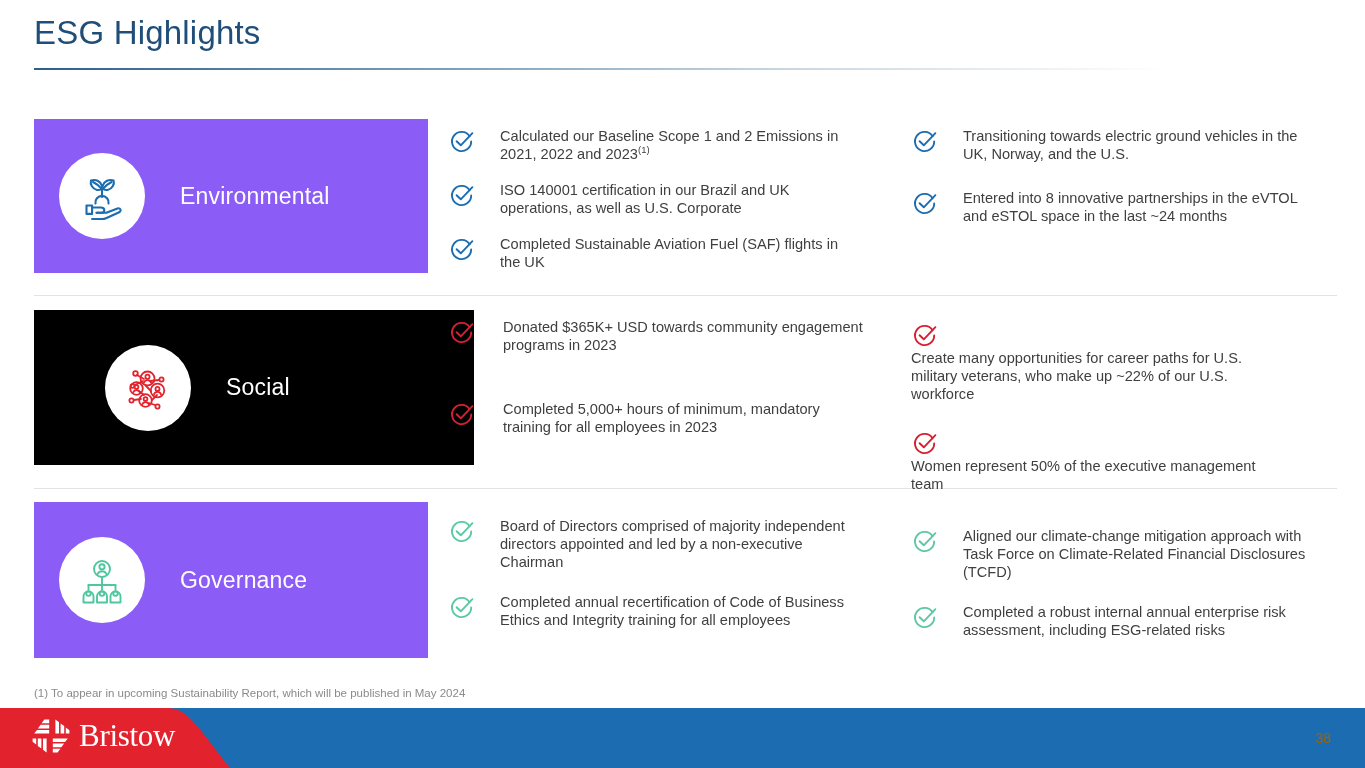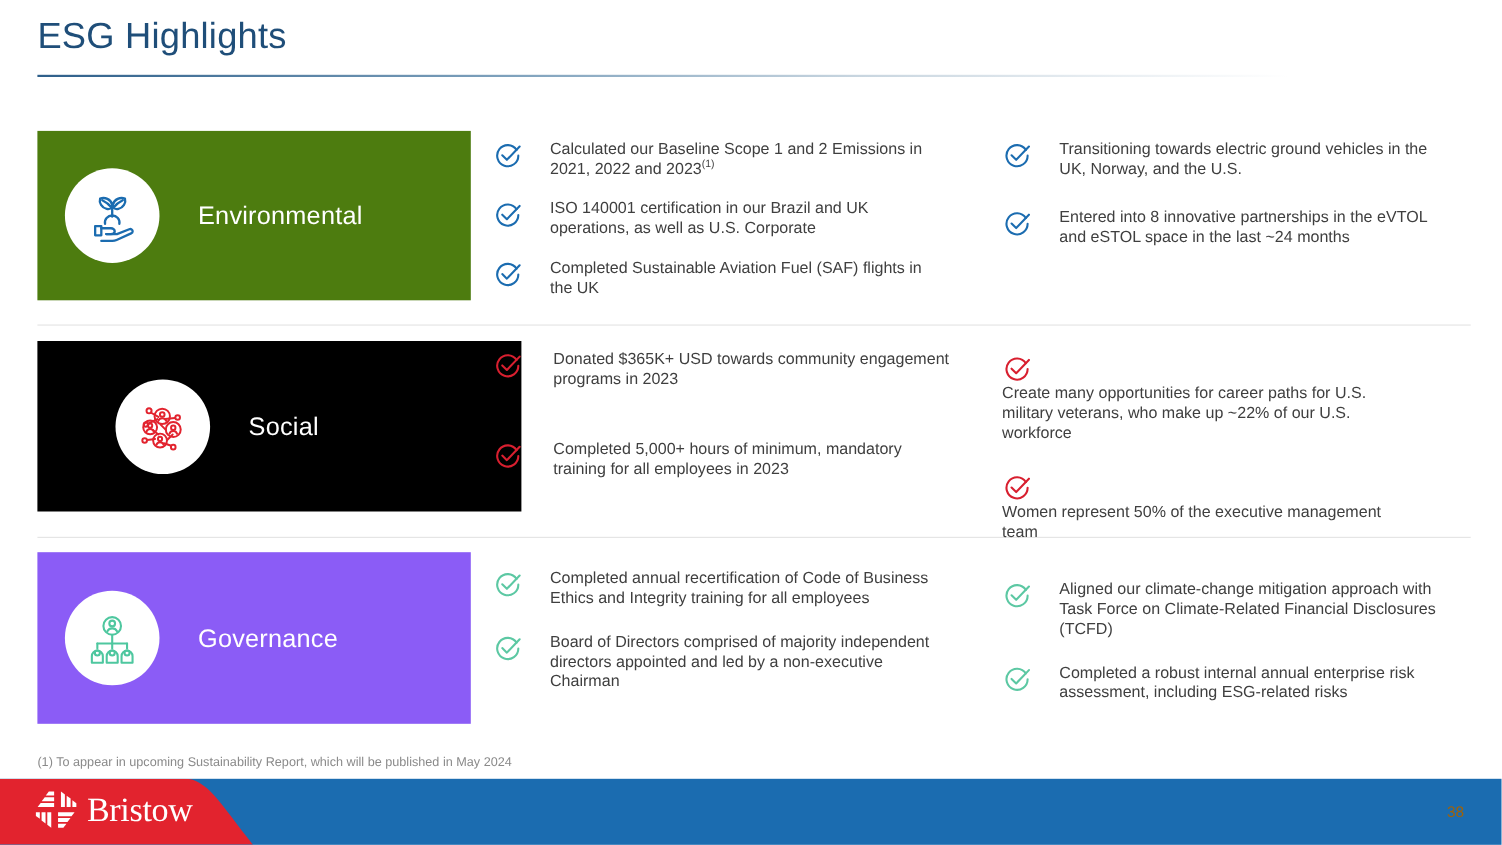--- a/index.html
+++ b/index.html
@@ -60,21 +60,21 @@
   
   .cat-card {
     position: absolute;
     left: 34px;
     top: 0;
     width: 394px;
     height: 100%;
     display: flex;
     align-items: center;
   }
-  .cat-card.env { background: #4d7c0f; }
+  .cat-card.env { background: #8b5cf6; }
   .cat-card.soc { background: #000000; padding-left: 46px; }
   .cat-card.gov { background: #8b5cf6; }
 
   .cat-badge {
     width: 86px;
     height: 86px;
     margin-left: 25px;
     border-radius: 50%;
     background: #ffffff;
     display: flex;
@@ -378,30 +378,30 @@
   </div>
 
   <div class="bullet-col col-left">
     <div class="bullet">
       <span class="chk">
         <svg width="27" height="27" viewBox="0 0 27 27" fill="none" stroke="#5cc8a3" stroke-width="1.9" stroke-linecap="round" stroke-linejoin="round">
           <path d="M21.6 8.2a9.6 9.6 0 1 0 1.6 5.3"></path>
           <path d="M8.6 13.2l4.2 4.1L24.4 5.2"></path>
         </svg>
       </span>
+      <span class="btxt">Board of Directors comprised of majority independent directors appointed and led by a non-executive Chairman</span>
+    </div>
+    <div class="bullet">
+      <span class="chk">
+        <svg width="27" height="27" viewBox="0 0 27 27" fill="none" stroke="#5cc8a3" stroke-width="1.9" stroke-linecap="round" stroke-linejoin="round">
+          <path d="M21.6 8.2a9.6 9.6 0 1 0 1.6 5.3"></path>
+          <path d="M8.6 13.2l4.2 4.1L24.4 5.2"></path>
+        </svg>
+      </span>
       <span class="btxt">Completed annual recertification of Code of Business Ethics and Integrity training for all employees</span>
-    </div>
-    <div class="bullet">
-      <span class="chk">
-        <svg width="27" height="27" viewBox="0 0 27 27" fill="none" stroke="#5cc8a3" stroke-width="1.9" stroke-linecap="round" stroke-linejoin="round">
-          <path d="M21.6 8.2a9.6 9.6 0 1 0 1.6 5.3"></path>
-          <path d="M8.6 13.2l4.2 4.1L24.4 5.2"></path>
-        </svg>
-      </span>
-      <span class="btxt">Board of Directors comprised of majority independent directors appointed and led by a non-executive Chairman</span>
     </div>
   </div>
 
   <div class="bullet-col col-right">
     <div class="bullet">
       <span class="chk">
         <svg width="27" height="27" viewBox="0 0 27 27" fill="none" stroke="#5cc8a3" stroke-width="1.9" stroke-linecap="round" stroke-linejoin="round">
           <path d="M21.6 8.2a9.6 9.6 0 1 0 1.6 5.3"></path>
           <path d="M8.6 13.2l4.2 4.1L24.4 5.2"></path>
         </svg>

